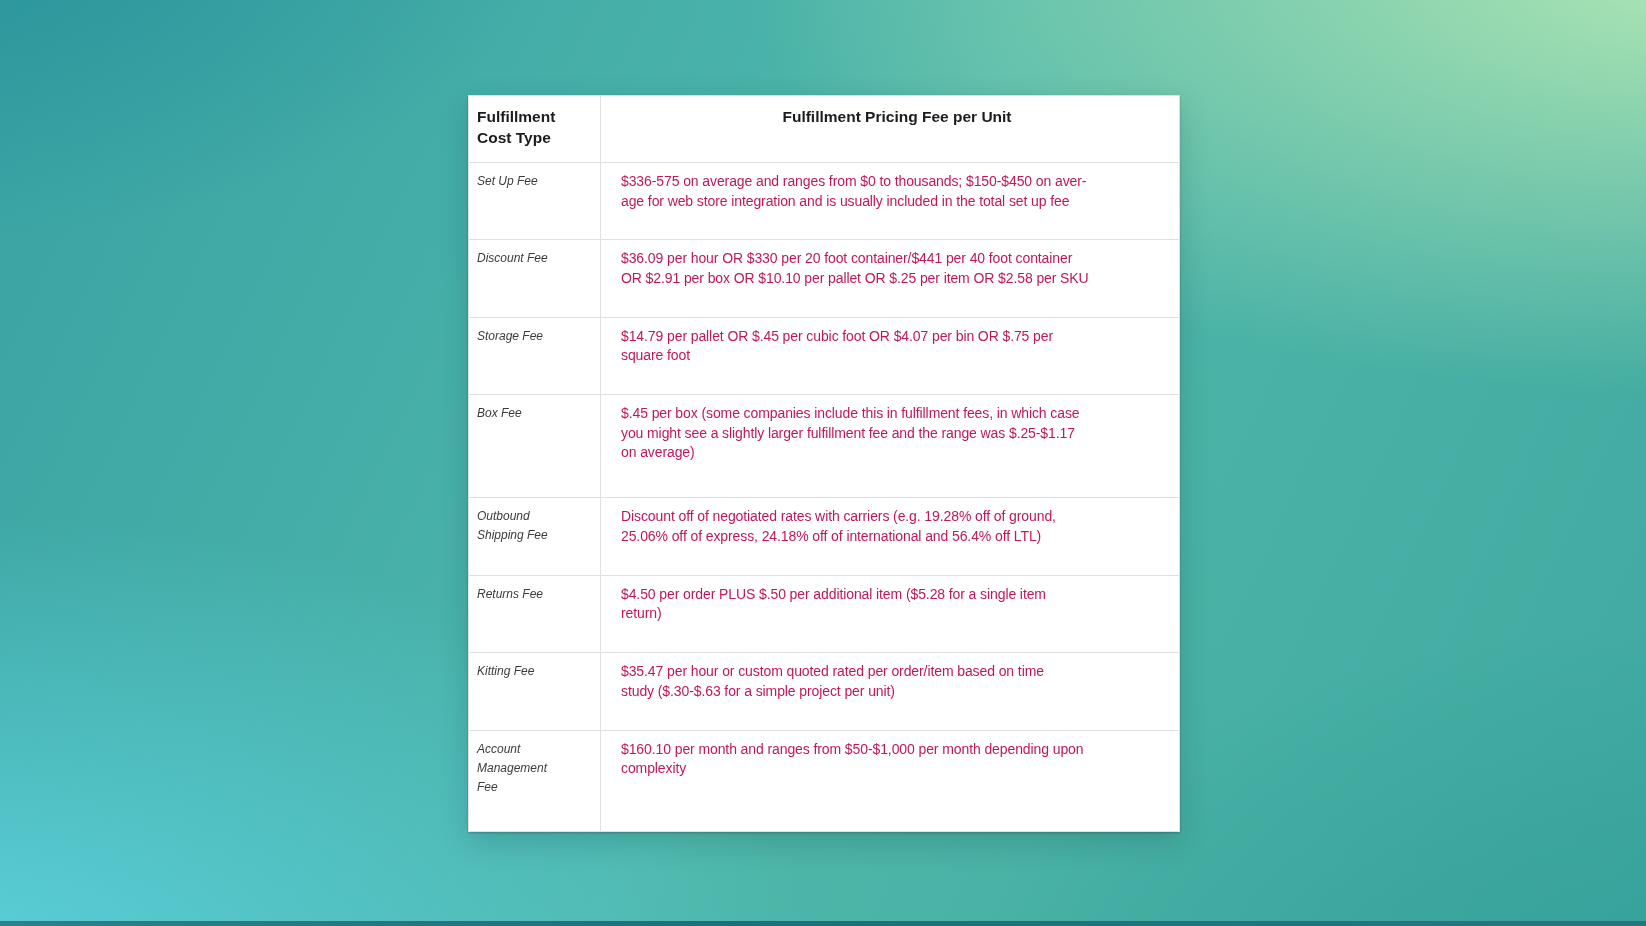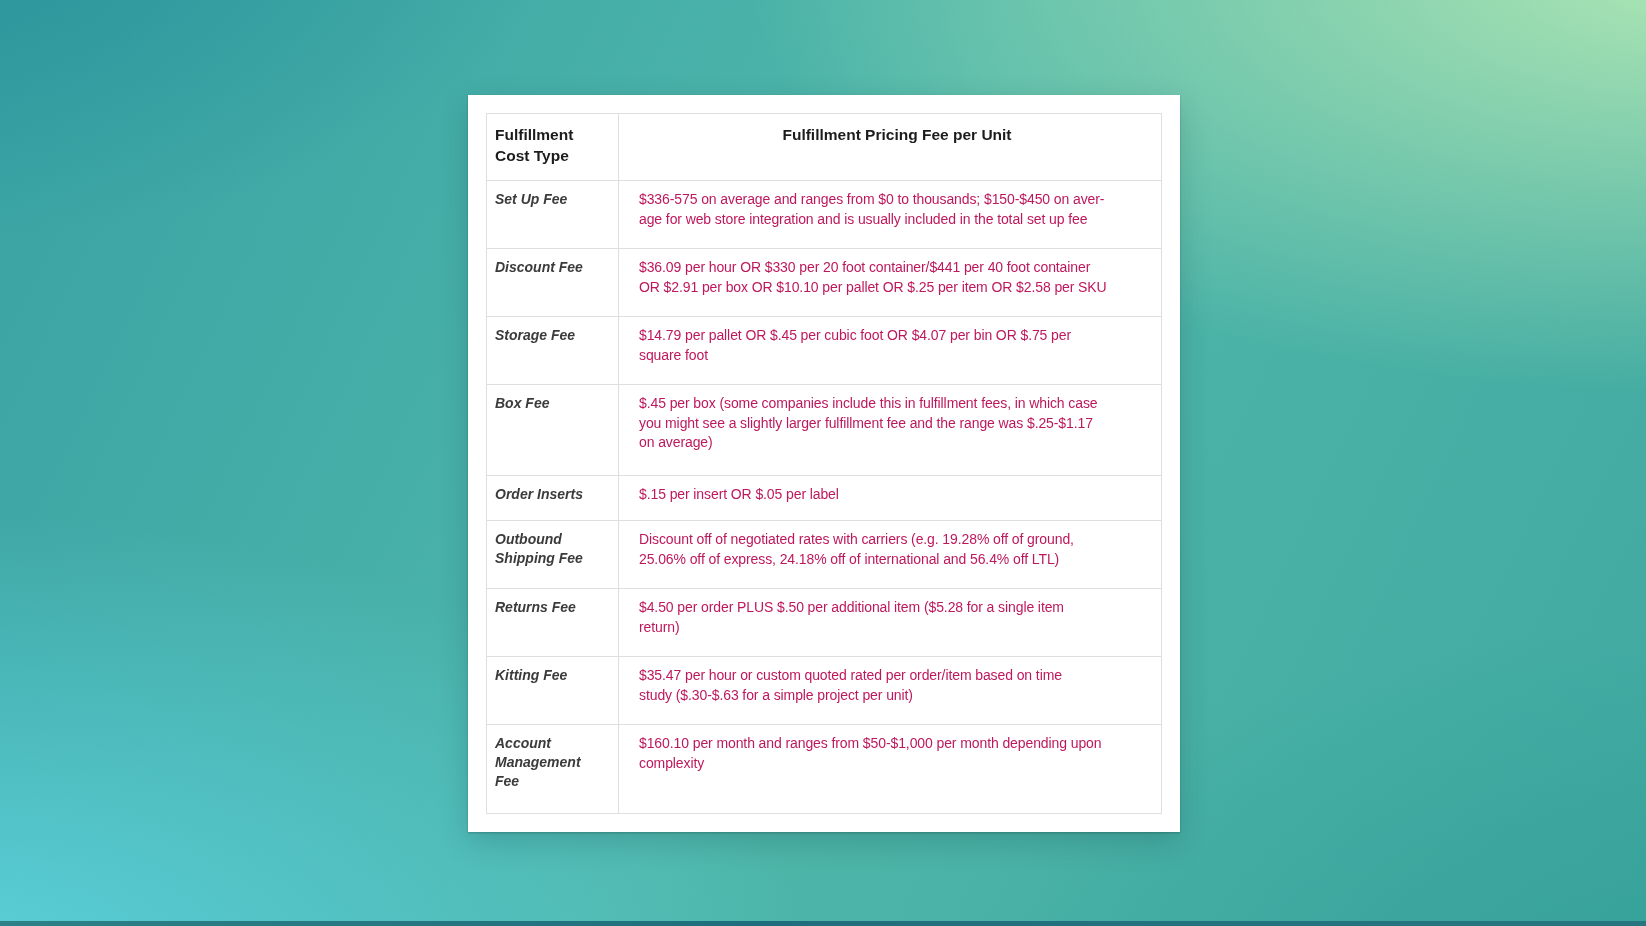--- a/index.html
+++ b/index.html
@@ -35,21 +35,21 @@
   }
 
   .card {
     position: absolute;
     left: 468px;
     top: 95px;
     width: 712px;
     height: 737px;
     box-sizing: border-box;
     background: #ffffff;
-    padding: 18px;
+    padding: 0;
     box-shadow: 0 1px 2px rgba(0,0,0,0.22), 0 10px 28px rgba(0,40,50,0.18);
   }
 
   table.pricing {
     width: 100%;
     height: 100%;
     border-collapse: collapse;
     table-layout: fixed;
   }
 
@@ -69,25 +69,24 @@
     font-size: 15.5px;
     line-height: 21px;
     font-weight: bold;
     color: #1c1c1c;
     padding: 10px 6px 14px 8px;
   }
   th.fee-h { padding-left: 20px; text-align: center; }
 
   td.type {
     font-style: italic;
-    font-size: 14px;
+    font-size: 12px;
     line-height: 19px;
     color: #3b3b3b;
     padding: 9px 5px 10px 8px;
-    font-weight: bold;
   }
 
   td.fee {
     font-size: 14px;
     line-height: 19.5px;
     color: #be185d;
     letter-spacing: -0.1px;
     padding: 9px 8px 10px 20px;
   }
 </style>
@@ -124,24 +123,20 @@
           <td class="fee">$14.79 per pallet OR $.45 per cubic foot OR $4.07 per bin OR $.75 per
 square foot</td>
         </tr>
         <tr>
           <td class="type">Box Fee</td>
           <td class="fee">$.45 per box (some companies include this in fulfillment fees, in which case
 you might see a slightly larger fulfillment fee and the range was $.25-$1.17
 on average)</td>
         </tr>
         <tr>
-          <td class="type">Order Inserts</td>
-          <td class="fee">$.15 per insert OR $.05 per label</td>
-        </tr>
-        <tr>
           <td class="type">Outbound
 Shipping Fee</td>
           <td class="fee">Discount off of negotiated rates with carriers (e.g. 19.28% off of ground,
 25.06% off of express, 24.18% off of international and 56.4% off LTL)</td>
         </tr>
         <tr>
           <td class="type">Returns Fee</td>
           <td class="fee">$4.50 per order PLUS $.50 per additional item ($5.28 for a single item
 return)</td>
         </tr>

